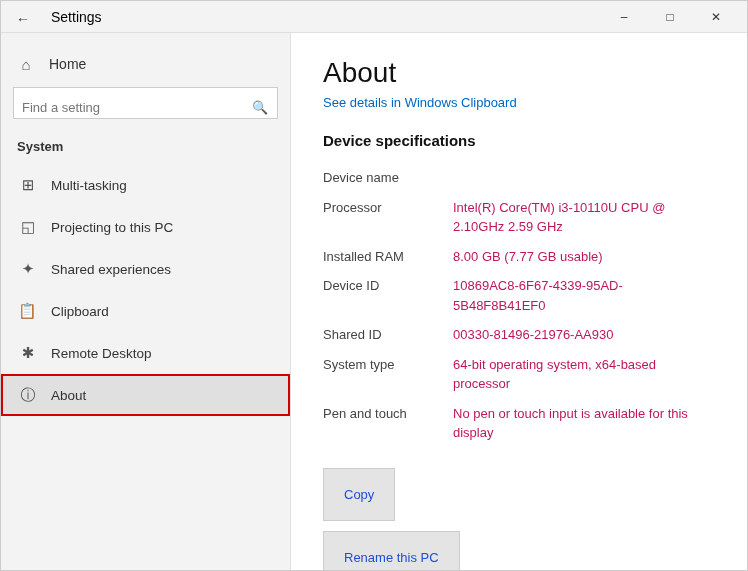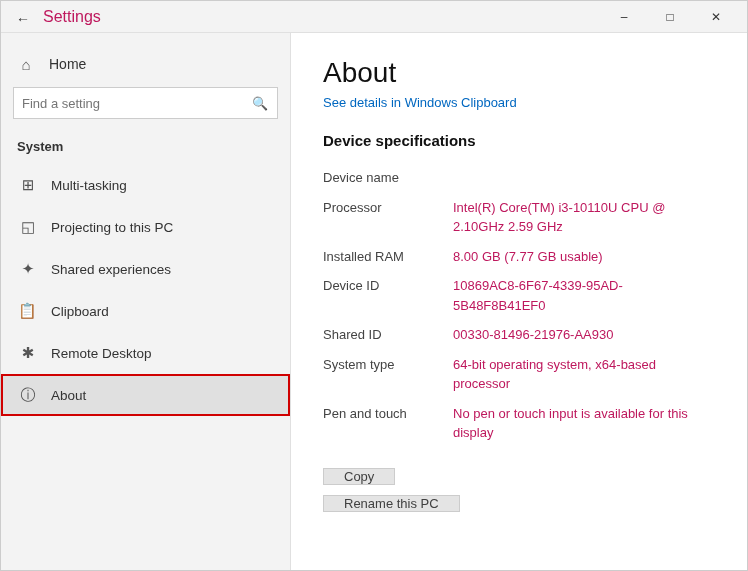--- a/index.html
+++ b/index.html
@@ -30,23 +30,23 @@
       border-bottom: 1px solid #e0e0e0;
     }
     .titlebar-back {
       width: 28px; height: 28px;
       display: flex; align-items: center; justify-content: center;
       cursor: pointer; color: #333; font-size: 14px;
       border-radius: 3px;
     }
     .titlebar-title {
       flex: 1;
-      font-size: 16px;
-      color: #be185d;
-      margin-left: 6px;
+      font-size: 14px;
+      color: #000000;
+      margin-left: 14px;
       font-weight: 400;
     }
     .titlebar-controls {
       display: flex; gap: 0;
     }
     .titlebar-btn {
       width: 46px; height: 32px;
       display: flex; align-items: center; justify-content: center;
       cursor: pointer; font-size: 12px; color: #333;
     }
@@ -65,25 +65,25 @@
       flex-shrink: 0;
       display: flex;
       flex-direction: column;
       padding: 12px 0 0 0;
       overflow-y: auto;
       border-right: 1px solid #e0e0e0;
     }
     .search-box {
       margin: 0 12px 16px 12px;
       display: flex;
-      align-items: center;
+      align-items: flex-start;
       background: #fff;
       border: 1px solid #ccc;
       height: 32px;
-      padding: 4px 8px;
+      padding: 12px 8px;
     }
     .search-box input {
       border: none; outline: none; background: transparent;
       flex: 1; font-size: 13px; color: #555;
       font-family: 'Segoe UI', sans-serif;
     }
     .search-icon-box {
       color: #666; font-size: 13px;
     }
     .sidebar-section-label {
@@ -155,26 +155,26 @@
       line-height: 1.5;
     }
     .spec-table tr td:first-child {
       width: 130px;
       font-weight: 400;
       color: #444;
       white-space: nowrap;
     }
     .btn {
       display: inline-block;
-      padding: 0 20px;
+      padding: 18px 20px;
       background: #e4e4e4;
       border: 1px solid #ccc;
       font-size: 13px;
       cursor: pointer;
-      color: #404040;
+      color: #1d4ed8;
       font-family: 'Segoe UI', sans-serif;
       margin-right: 10px;
       margin-bottom: 10px;
     }
 
     
     .sidebar-home {
       display: flex;
       align-items: center;
       padding: 10px 16px;

